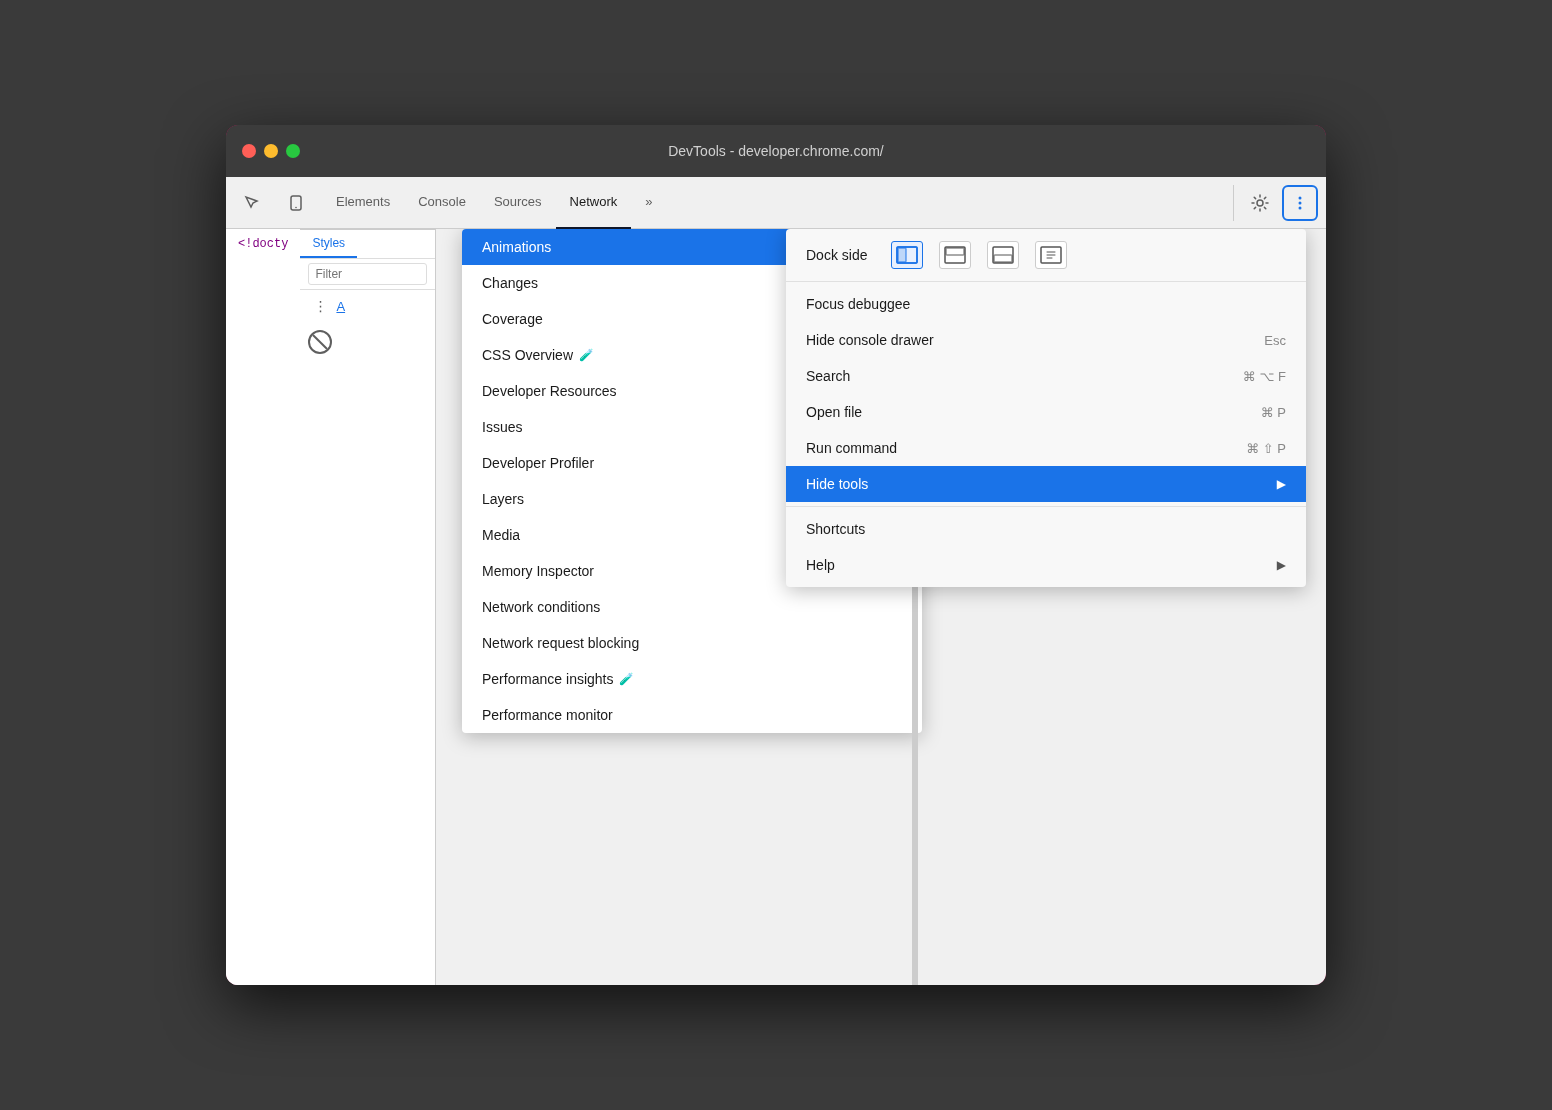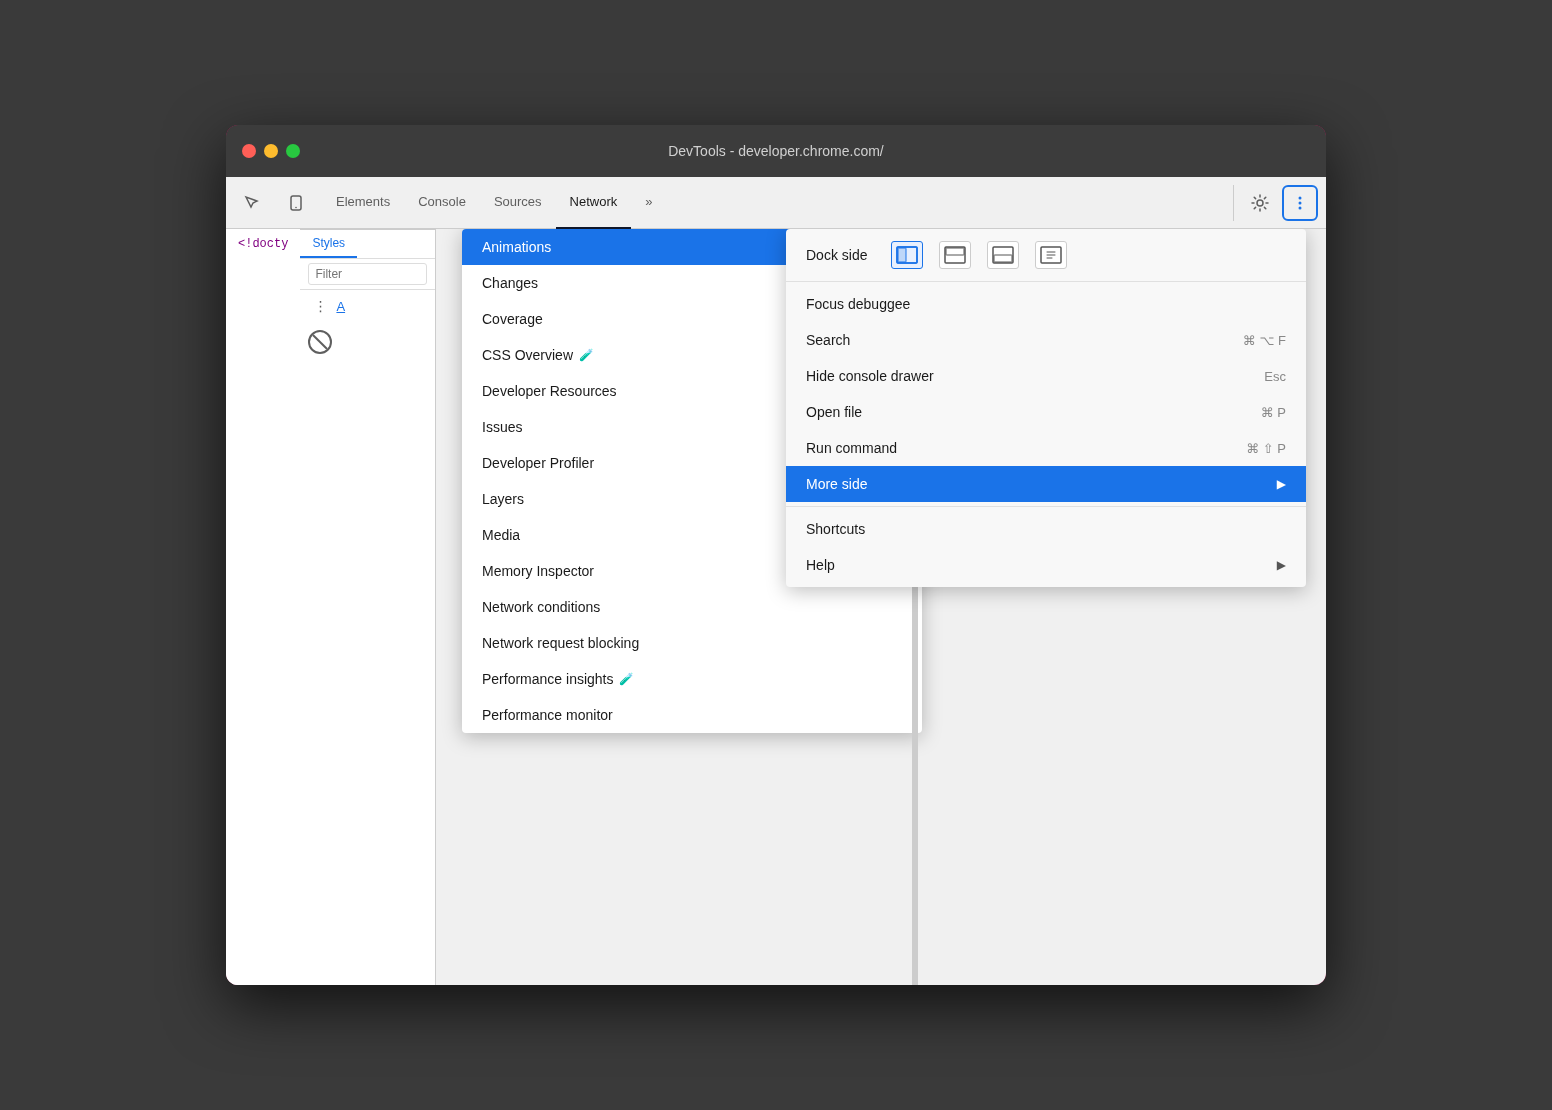--- a/index.html
+++ b/index.html
@@ -540,37 +540,37 @@
                 <path d="M7 6h8M7 9h8M7 12h5" stroke="#555" stroke-width="1" stroke-linecap="round"></path>
               </svg>
             </button>
           </div>
 
           <div class="menu-section">
             <div class="menu-item">
               <span>Focus debuggee</span>
             </div>
             <div class="menu-item">
+              <span>Hide console drawer</span>
+              <span class="menu-item-shortcut">Esc</span>
+            </div>
+            <div class="menu-item">
               <span>Search</span>
               <span class="menu-item-shortcut">⌘ ⌥ F</span>
             </div>
             <div class="menu-item">
-              <span>Hide console drawer</span>
-              <span class="menu-item-shortcut">Esc</span>
-            </div>
-            <div class="menu-item">
               <span>Open file</span>
               <span class="menu-item-shortcut">⌘ P</span>
             </div>
             <div class="menu-item">
               <span>Run command</span>
               <span class="menu-item-shortcut">⌘ ⇧ P</span>
             </div>
             <div class="menu-item highlighted">
-              <span>More side</span>
+              <span>Hide tools</span>
               <span class="menu-item-arrow">▶</span>
             </div>
           </div>
 
           <div class="menu-section-bottom">
             <div class="menu-item">
               <span>Shortcuts</span>
             </div>
             <div class="menu-item">
               <span>Help</span>

